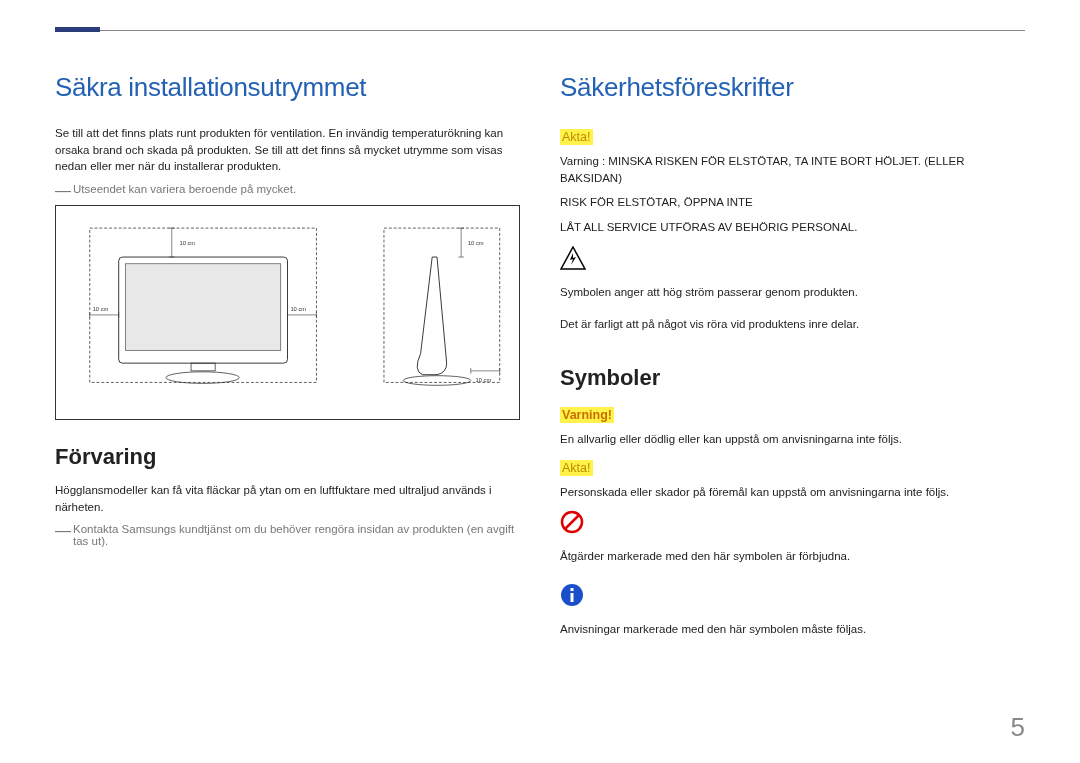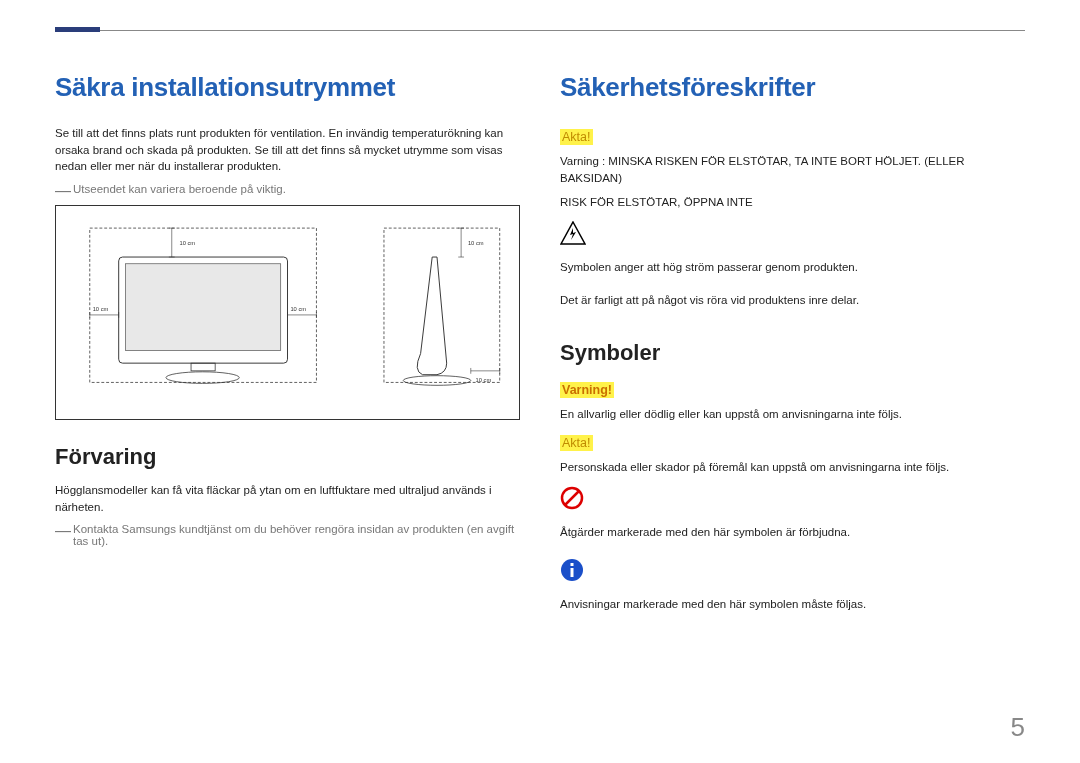--- a/index.html
+++ b/index.html
@@ -29,21 +29,21 @@
       height: 5px;
       background: #2a3d7a;
     }
     .columns {
       display: flex;
       gap: 40px;
     }
     .col { flex: 1; min-width: 0; }
     h1 {
       color: #2361b5;
-      font-weight: 700;
+      font-weight: 400;
       font-size: 26px;
       margin-bottom: 22px;
       letter-spacing: -0.3px;
     }
     h2 {
       color: #222;
       font-weight: 700;
       font-size: 22px;
       margin: 24px 0 12px 0;
     }
@@ -126,21 +126,21 @@
 <div class="page">
   <div class="top-rule"></div>
 
   <div class="columns">
 
     <div class="col">
       <h1>Säkra installationsutrymmet</h1>
       <p>Se till att det finns plats runt produkten för ventilation. En invändig temperaturökning kan orsaka brand och skada på produkten. Se till att det finns så mycket utrymme som visas nedan eller mer när du installerar produkten.</p>
       <div class="note">
         <span class="dash">―</span>
-        <span>Utseendet kan variera beroende på viktig.</span>
+        <span>Utseendet kan variera beroende på mycket.</span>
       </div>
 
       <div class="diagram-box">
         <svg viewBox="0 0 480 215">
 
           <rect x="35" y="20" width="235" height="160" fill="none" stroke="#333" stroke-width="0.8" stroke-dasharray="3 2"></rect>
 
           <rect x="65" y="50" width="175" height="110" rx="4" fill="none" stroke="#333" stroke-width="1"></rect>
           <rect x="72" y="57" width="161" height="90" fill="#e8e8e8" stroke="#333" stroke-width="0.6"></rect>
 
@@ -186,20 +186,21 @@
         <span>Kontakta Samsungs kundtjänst om du behöver rengöra insidan av produkten (en avgift tas ut).</span>
       </div>
     </div>
 
     <div class="col">
       <h1>Säkerhetsföreskrifter</h1>
 
       <div class="akta">Akta!</div>
       <p>Varning : MINSKA RISKEN FÖR ELSTÖTAR, TA INTE BORT HÖLJET. (ELLER BAKSIDAN)</p>
       <p>RISK FÖR ELSTÖTAR, ÖPPNA INTE</p>
+      <p>LÅT ALL SERVICE UTFÖRAS AV BEHÖRIG PERSONAL.</p>
 
       <div class="icon-block">
         <svg width="26" height="24" viewBox="0 0 26 24">
           <polygon points="13,1 25,23 1,23" fill="none" stroke="#000" stroke-width="1.5"></polygon>
           <path d="M 13 7 L 10 14 L 13 13 L 11 19 L 16 11 L 13 12 Z" fill="#000"></path>
         </svg>
         <p class="txt">Symbolen anger att hög ström passerar genom produkten.</p>
         <p>Det är farligt att på något vis röra vid produktens inre delar.</p>
       </div>
 

